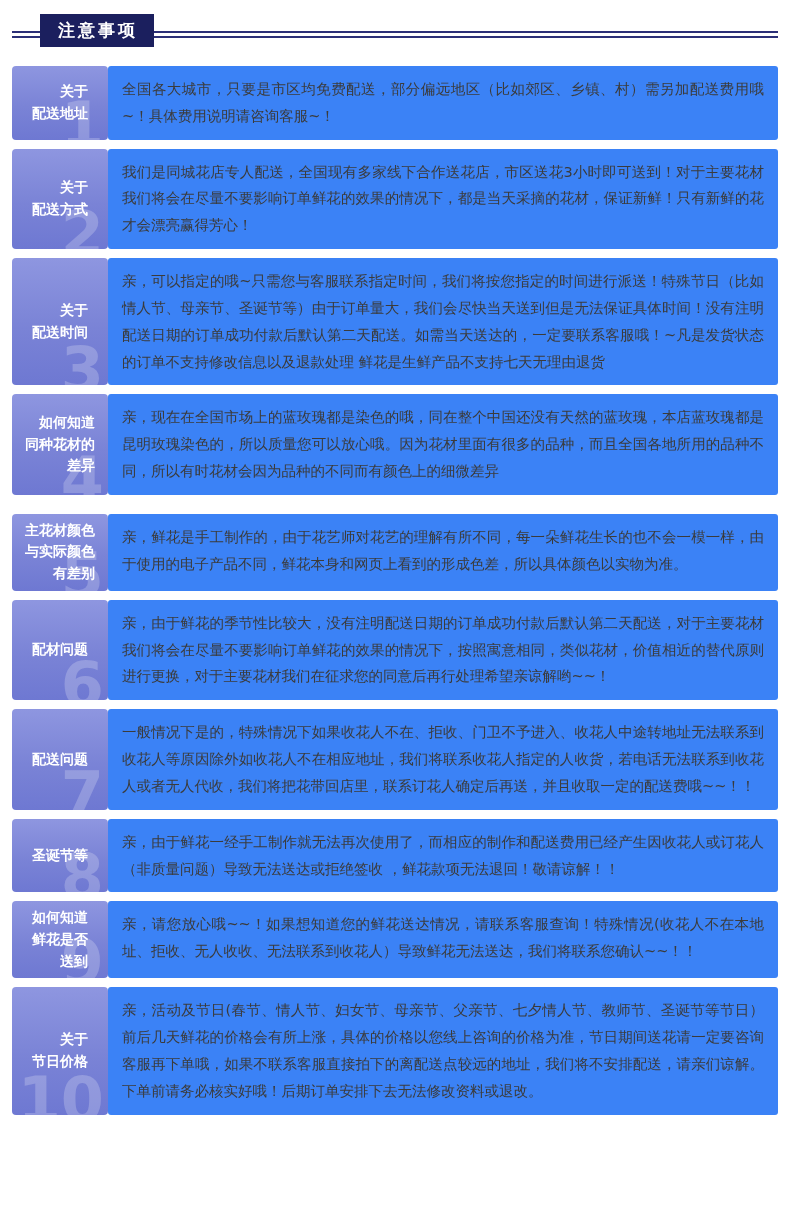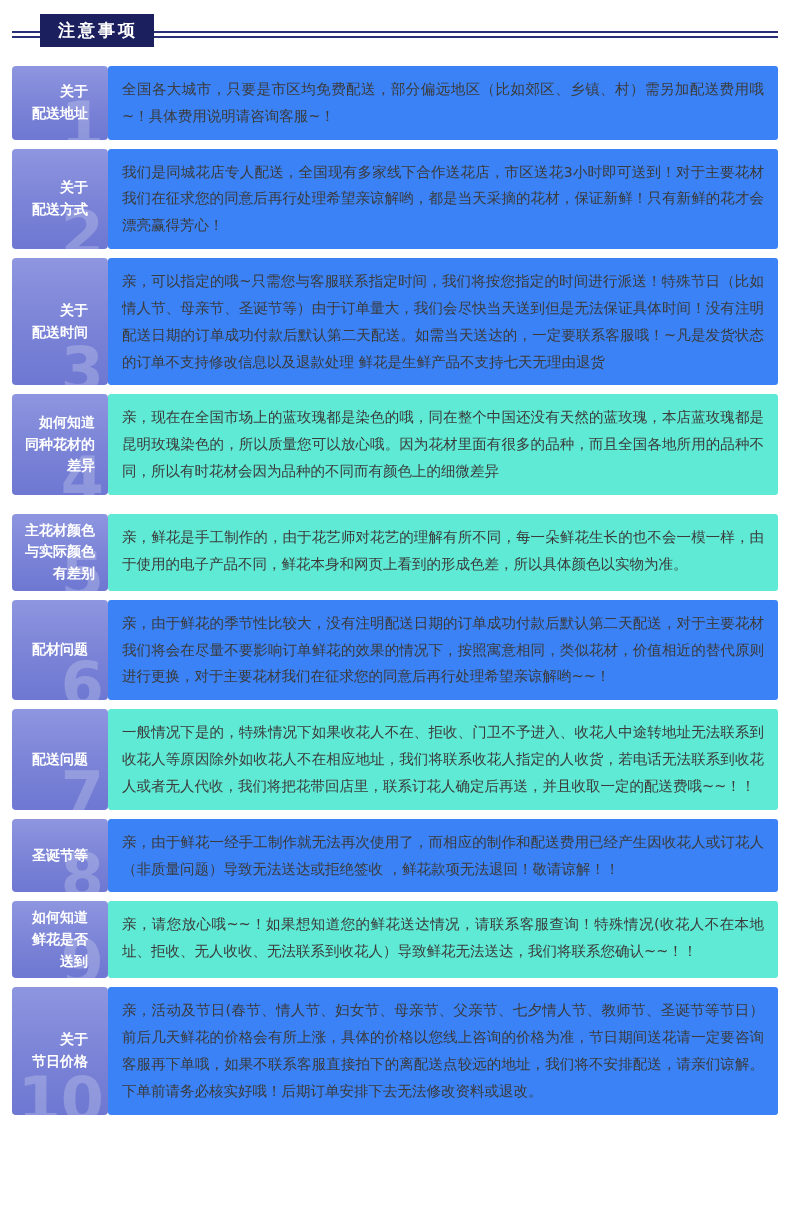--- a/index.html
+++ b/index.html
@@ -96,21 +96,21 @@
     flex: 1;
     background: #3b82f6;
     border-radius: 3px;
     padding: 10px 14px 10px 14px;
     font-size: 14.5px;
     line-height: 1.85;
     color: #3b3b3b;
     text-align: justify;
   }
   .body.alt {
-    background: #5eead4;
+    background: #3b82f6;
   }
   .spacer {
     height: 10px;
   }
 </style>
 </head>
 <body>
 
 <div class="page">
 
@@ -129,21 +129,21 @@
       </div>
       <div class="body">全国各大城市，只要是市区均免费配送，部分偏远地区（比如郊区、乡镇、村）需另加配送费用哦~！具体费用说明请咨询客服~！</div>
     </div>
 
     <div class="row">
       <div class="tag tag-grad">
         <div class="tag-num">2</div>
         <div class="tag-label">关于
 配送方式</div>
       </div>
-      <div class="body">我们是同城花店专人配送，全国现有多家线下合作送花店，市区送花3小时即可送到！对于主要花材我们在征求您的同意后再行处理希望亲谅解哟，都是当天采摘的花材，保证新鲜！只有新鲜的花才会漂亮赢得芳心！</div>
+      <div class="body">我们是同城花店专人配送，全国现有多家线下合作送花店，市区送花3小时即可送到！对于主要花材我们将会在尽量不要影响订单鲜花的效果的情况下，都是当天采摘的花材，保证新鲜！只有新鲜的花才会漂亮赢得芳心！</div>
     </div>
 
     <div class="row">
       <div class="tag tag-grad">
         <div class="tag-num">3</div>
         <div class="tag-label">关于
 配送时间</div>
       </div>
       <div class="body">亲，可以指定的哦~只需您与客服联系指定时间，我们将按您指定的时间进行派送！特殊节日（比如情人节、母亲节、圣诞节等）由于订单量大，我们会尽快当天送到但是无法保证具体时间！没有注明配送日期的订单成功付款后默认第二天配送。如需当天送达的，一定要联系客服哦！~凡是发货状态的订单不支持修改信息以及退款处理 鲜花是生鲜产品不支持七天无理由退货</div>
     </div>

